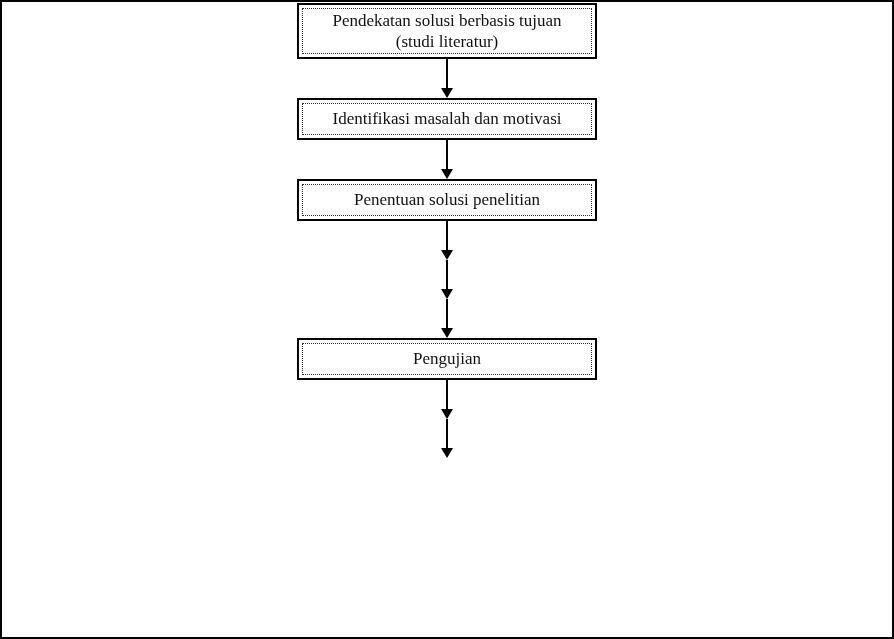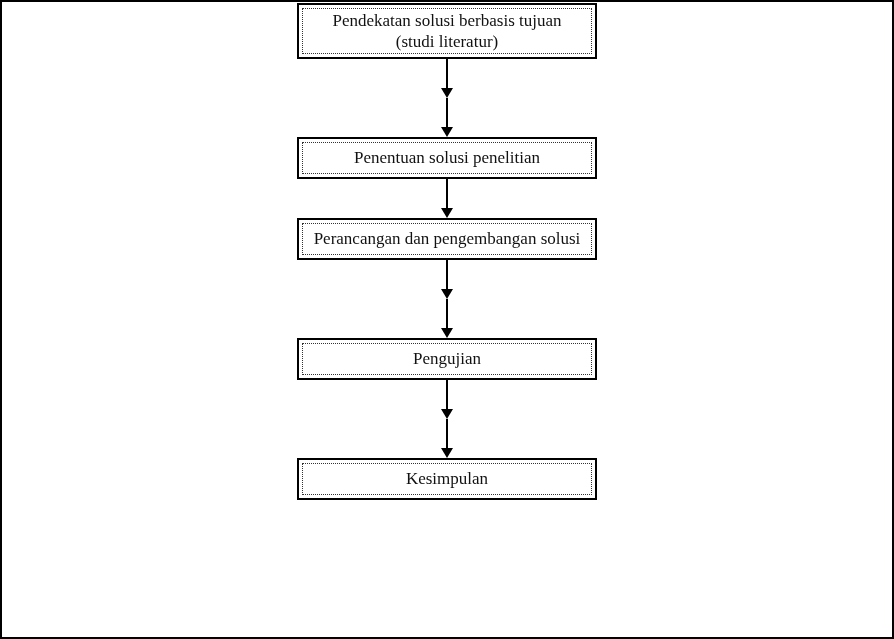--- a/index.html
+++ b/index.html
@@ -83,42 +83,42 @@
         <span class="node-label">Pendekatan solusi berbasis tujuan
 (studi literatur)</span>
       </div>
     </div>
 
     <div class="connector">
       <div class="connector-line"></div>
       <div class="connector-head"></div>
     </div>
 
+    <div class="node">
+      <div class="node-inner">
+        <span class="node-label">Identifikasi masalah dan motivasi</span>
+      </div>
+    </div>
 
     <div class="connector">
       <div class="connector-line"></div>
       <div class="connector-head"></div>
     </div>
 
     <div class="node">
       <div class="node-inner">
         <span class="node-label">Penentuan solusi penelitian</span>
       </div>
     </div>
 
     <div class="connector">
       <div class="connector-line"></div>
       <div class="connector-head"></div>
     </div>
 
-    <div class="node">
-      <div class="node-inner">
-        <span class="node-label">Perancangan dan pengembangan solusi</span>
-      </div>
-    </div>
 
     <div class="connector">
       <div class="connector-line"></div>
       <div class="connector-head"></div>
     </div>
 
 
     <div class="connector">
       <div class="connector-line"></div>
       <div class="connector-head"></div>
@@ -134,20 +134,15 @@
       <div class="connector-line"></div>
       <div class="connector-head"></div>
     </div>
 
 
     <div class="connector">
       <div class="connector-line"></div>
       <div class="connector-head"></div>
     </div>
 
-    <div class="node">
-      <div class="node-inner">
-        <span class="node-label">Kesimpulan</span>
-      </div>
-    </div>
 
   </div>
 </div>
 
 </body></html>

